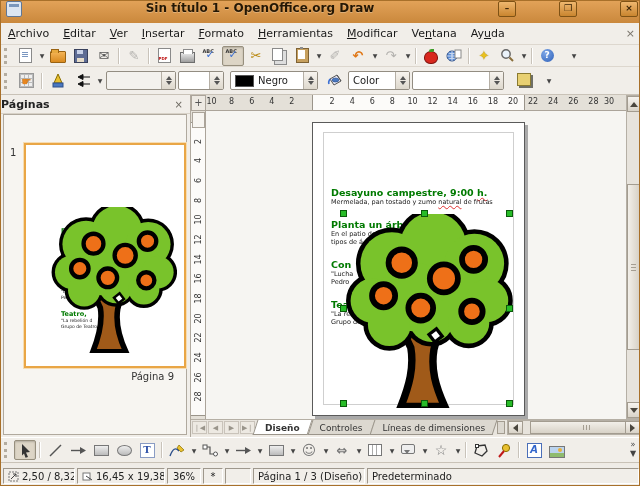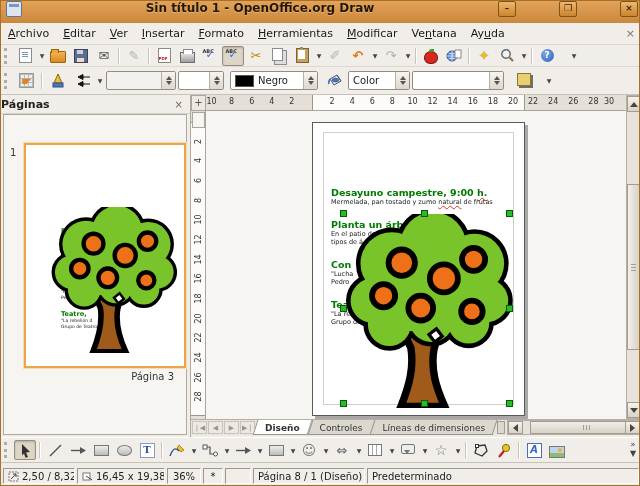--- a/index.html
+++ b/index.html
@@ -390,21 +390,21 @@
                   <circle cx="154" cy="55" r="14"></circle>
                 <circle cx="45" cy="99" r="14"></circle>
                   <circle cx="90" cy="114" r="15"></circle>
                   <circle cx="152" cy="118" r="13"></circle>
               </g>
             </g>
           </defs>
           <use href="#tree"></use>
         </svg>
       </div>
-      <span id="pp-caption">Página 3</span>
+      <span id="pp-caption">Página 9</span>
     </div>
   </div>
 
   <div id="corner">+</div>
   <div id="hruler">
       <div class="pagezone"></div>
       <span class="rlabel" style="left: -1.5px;">10</span>
       <span class="rlabel" style="left: 18.6px;">8</span>
       <span class="rlabel" style="left: 38.7px;">6</span>
       <span class="rlabel" style="left: 58.8px;">4</span>
@@ -648,20 +648,20 @@
       <span>16,45 x 19,38</span>
     </span>
     <span class="scell" style="width:34px;justify-content:center">
         <span>36%</span>
       </span>
     <span class="scell" style="width:20px;justify-content:center">
         <span>*</span>
       </span>
     <span class="scell" style="width:26px"></span>
     <span class="scell" style="width:112px">
-        <span>Página 8 / 1 (Diseño)</span>
+        <span>Página 1 / 3 (Diseño)</span>
       </span>
     <span class="scell" style="flex:1">
         <span>Predeterminado</span>
       </span>
   </div>
 
 </div>
 
 </body></html>

